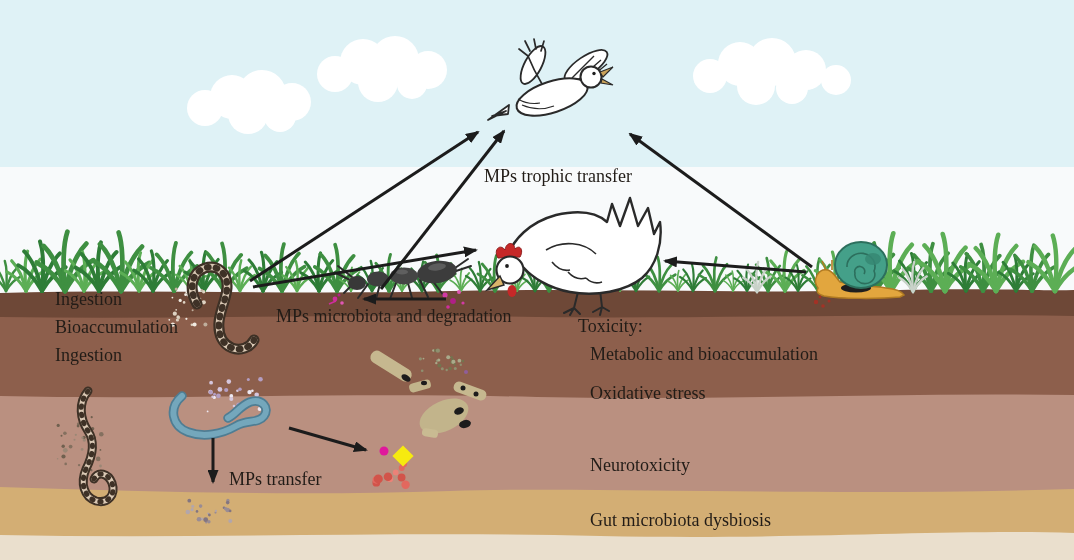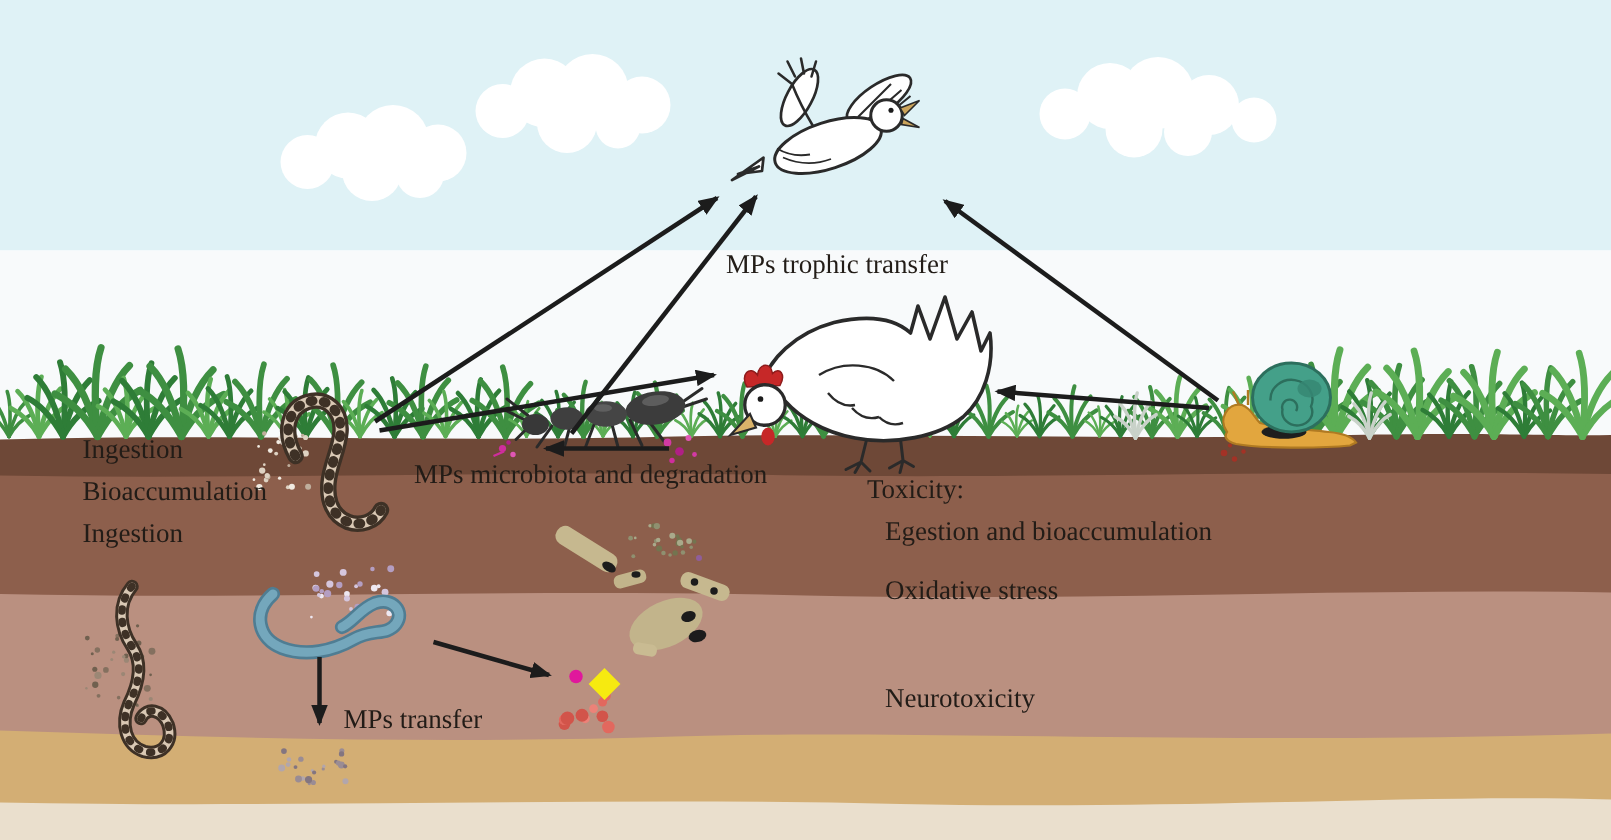--- a/index.html
+++ b/index.html
@@ -449,16 +449,17 @@
 
   <div class="lbl" style="left:55px;top:289px">Ingestion</div>
   <div class="lbl" style="left:55px;top:317px">Bioaccumulation</div>
   <div class="lbl" style="left:55px;top:345px">Ingestion</div>
 
   <div class="lbl" style="left:276px;top:306px">MPs microbiota and degradation</div>
 
   <div class="lbl" style="left:229px;top:469px">MPs transfer</div>
 
   <div class="lbl bold" style="left:578px;top:316px">Toxicity:</div>
-  <div class="lbl" style="left:590px;top:344px">Egestion and bioaccumulation</div>
+  <div class="lbl" style="left:590px;top:344px">Metabolic and bioaccumulation</div>
   <div class="lbl" style="left:590px;top:383px">Oxidative stress</div>
   <div class="lbl" style="left:590px;top:455px">Neurotoxicity</div>
+  <div class="lbl" style="left:590px;top:510px">Gut microbiota dysbiosis</div>
 </div>
 
 </body></html>

